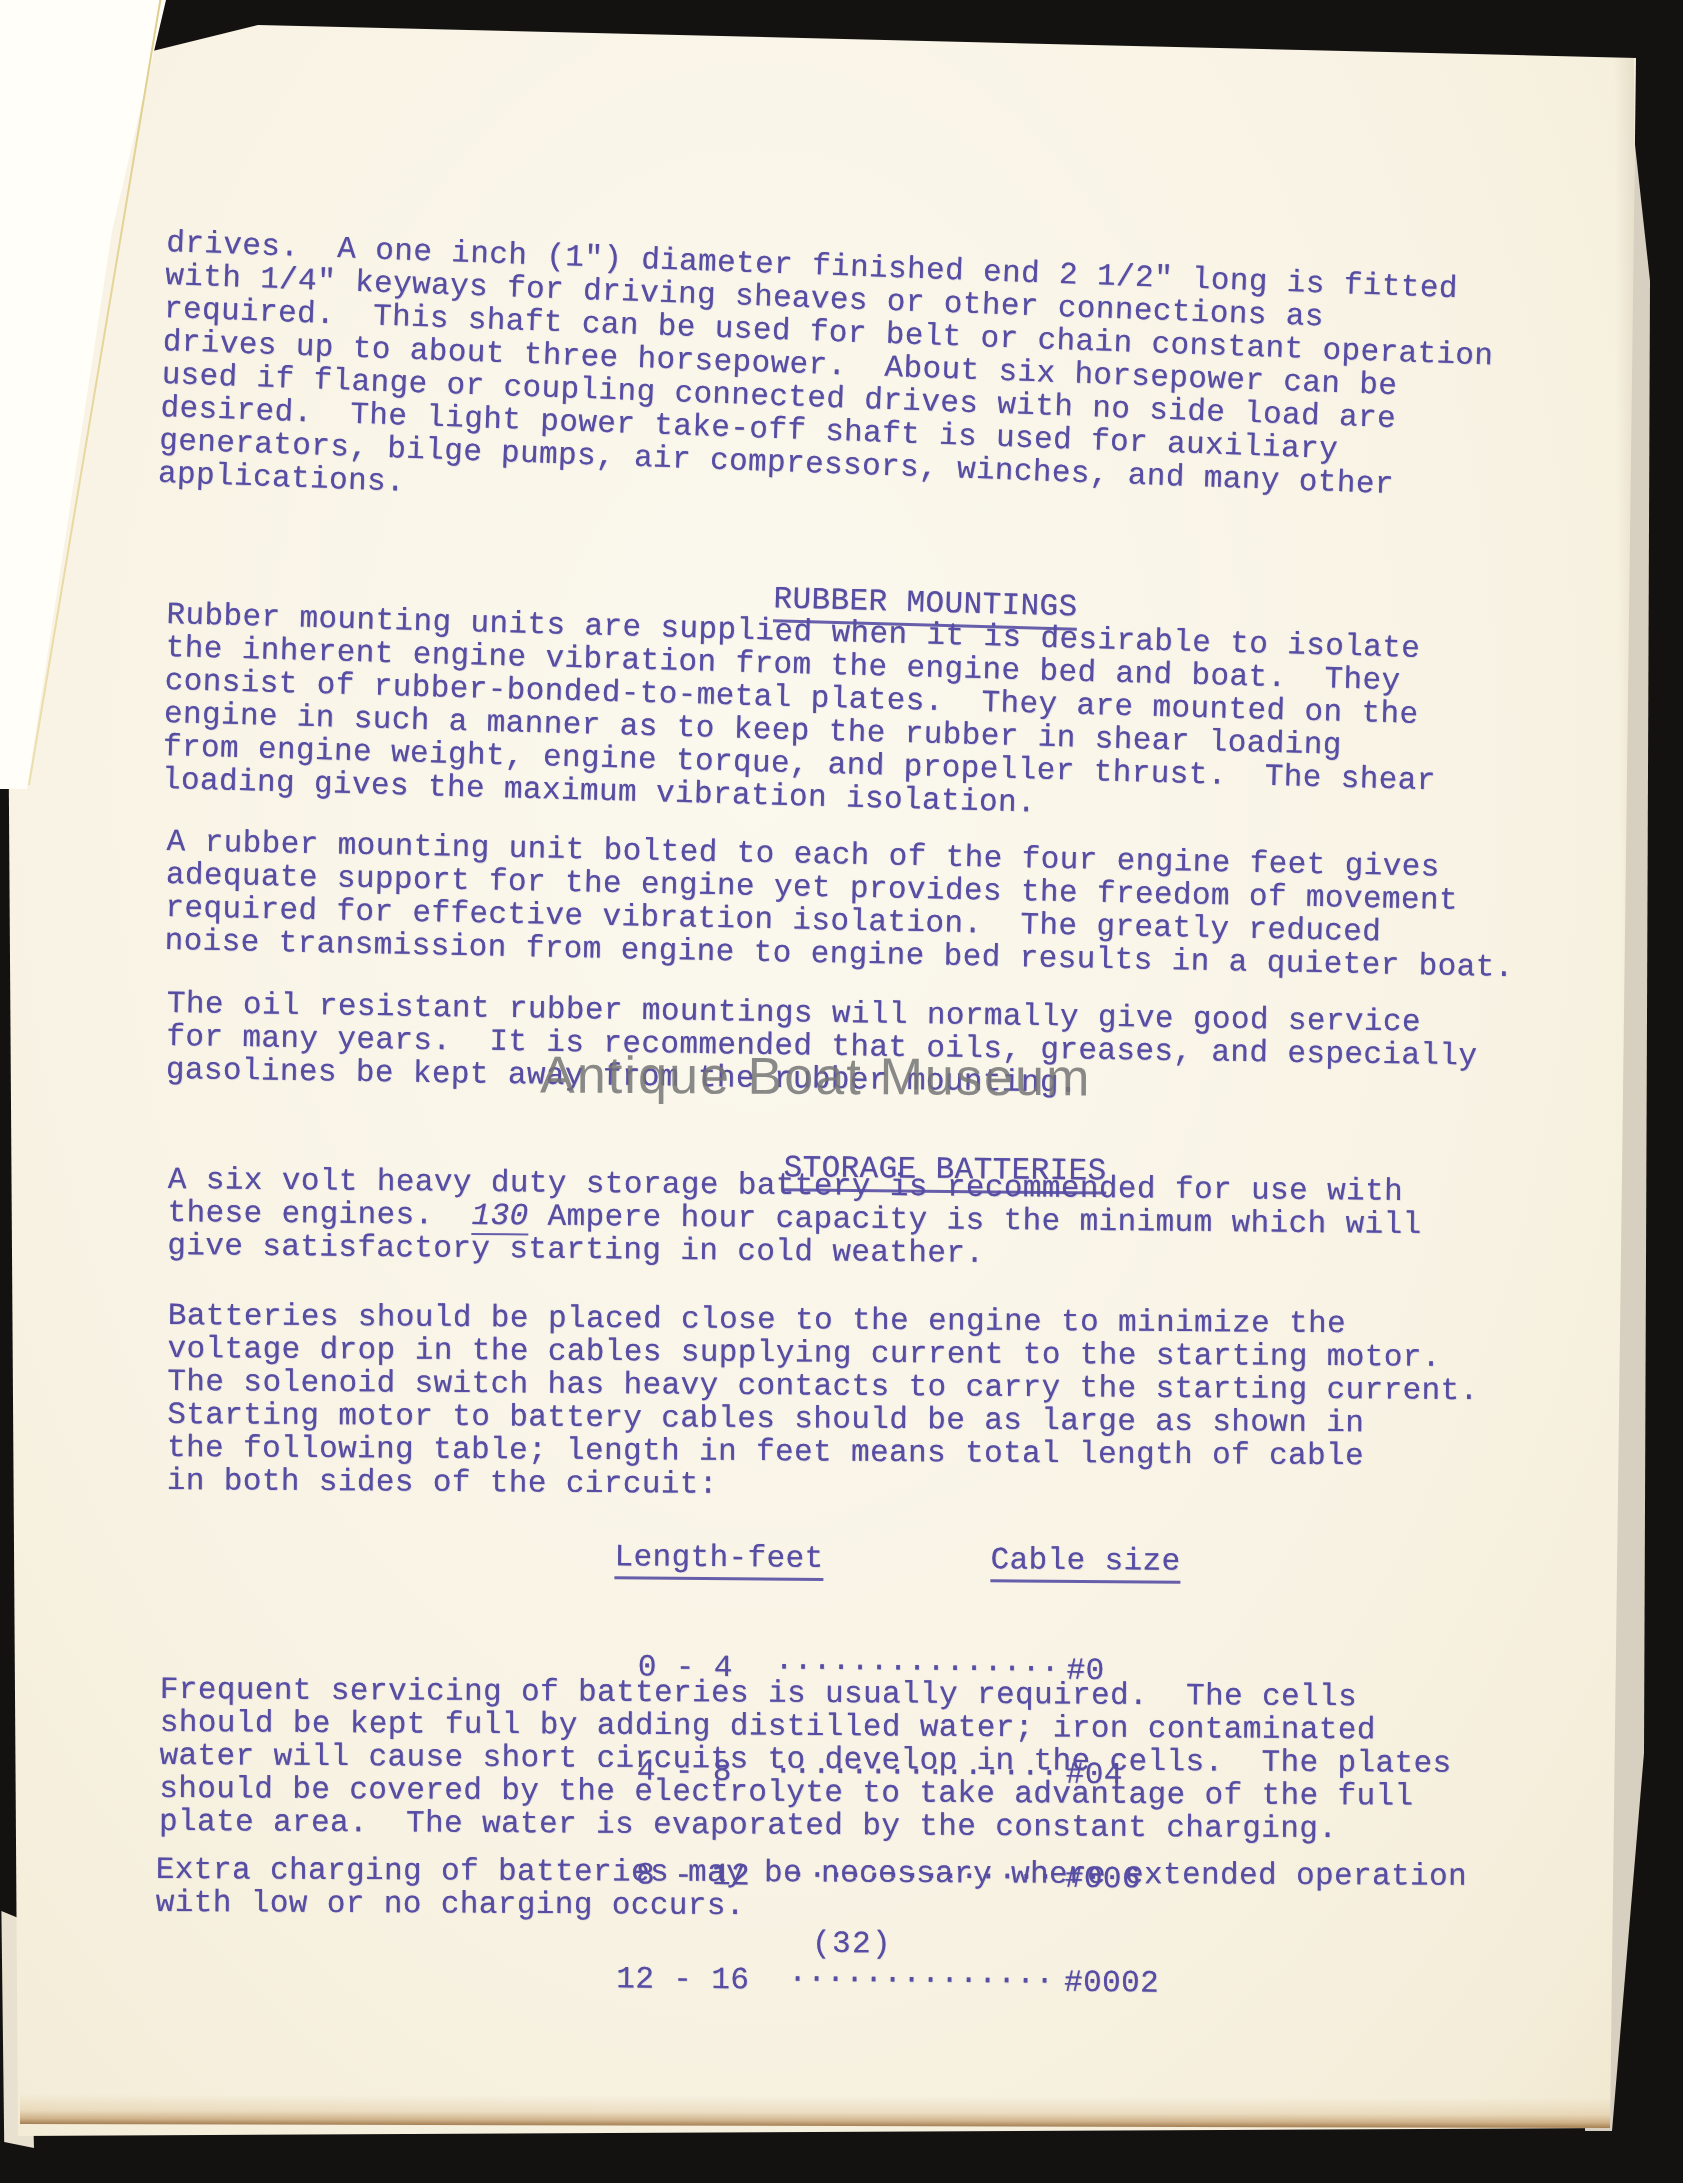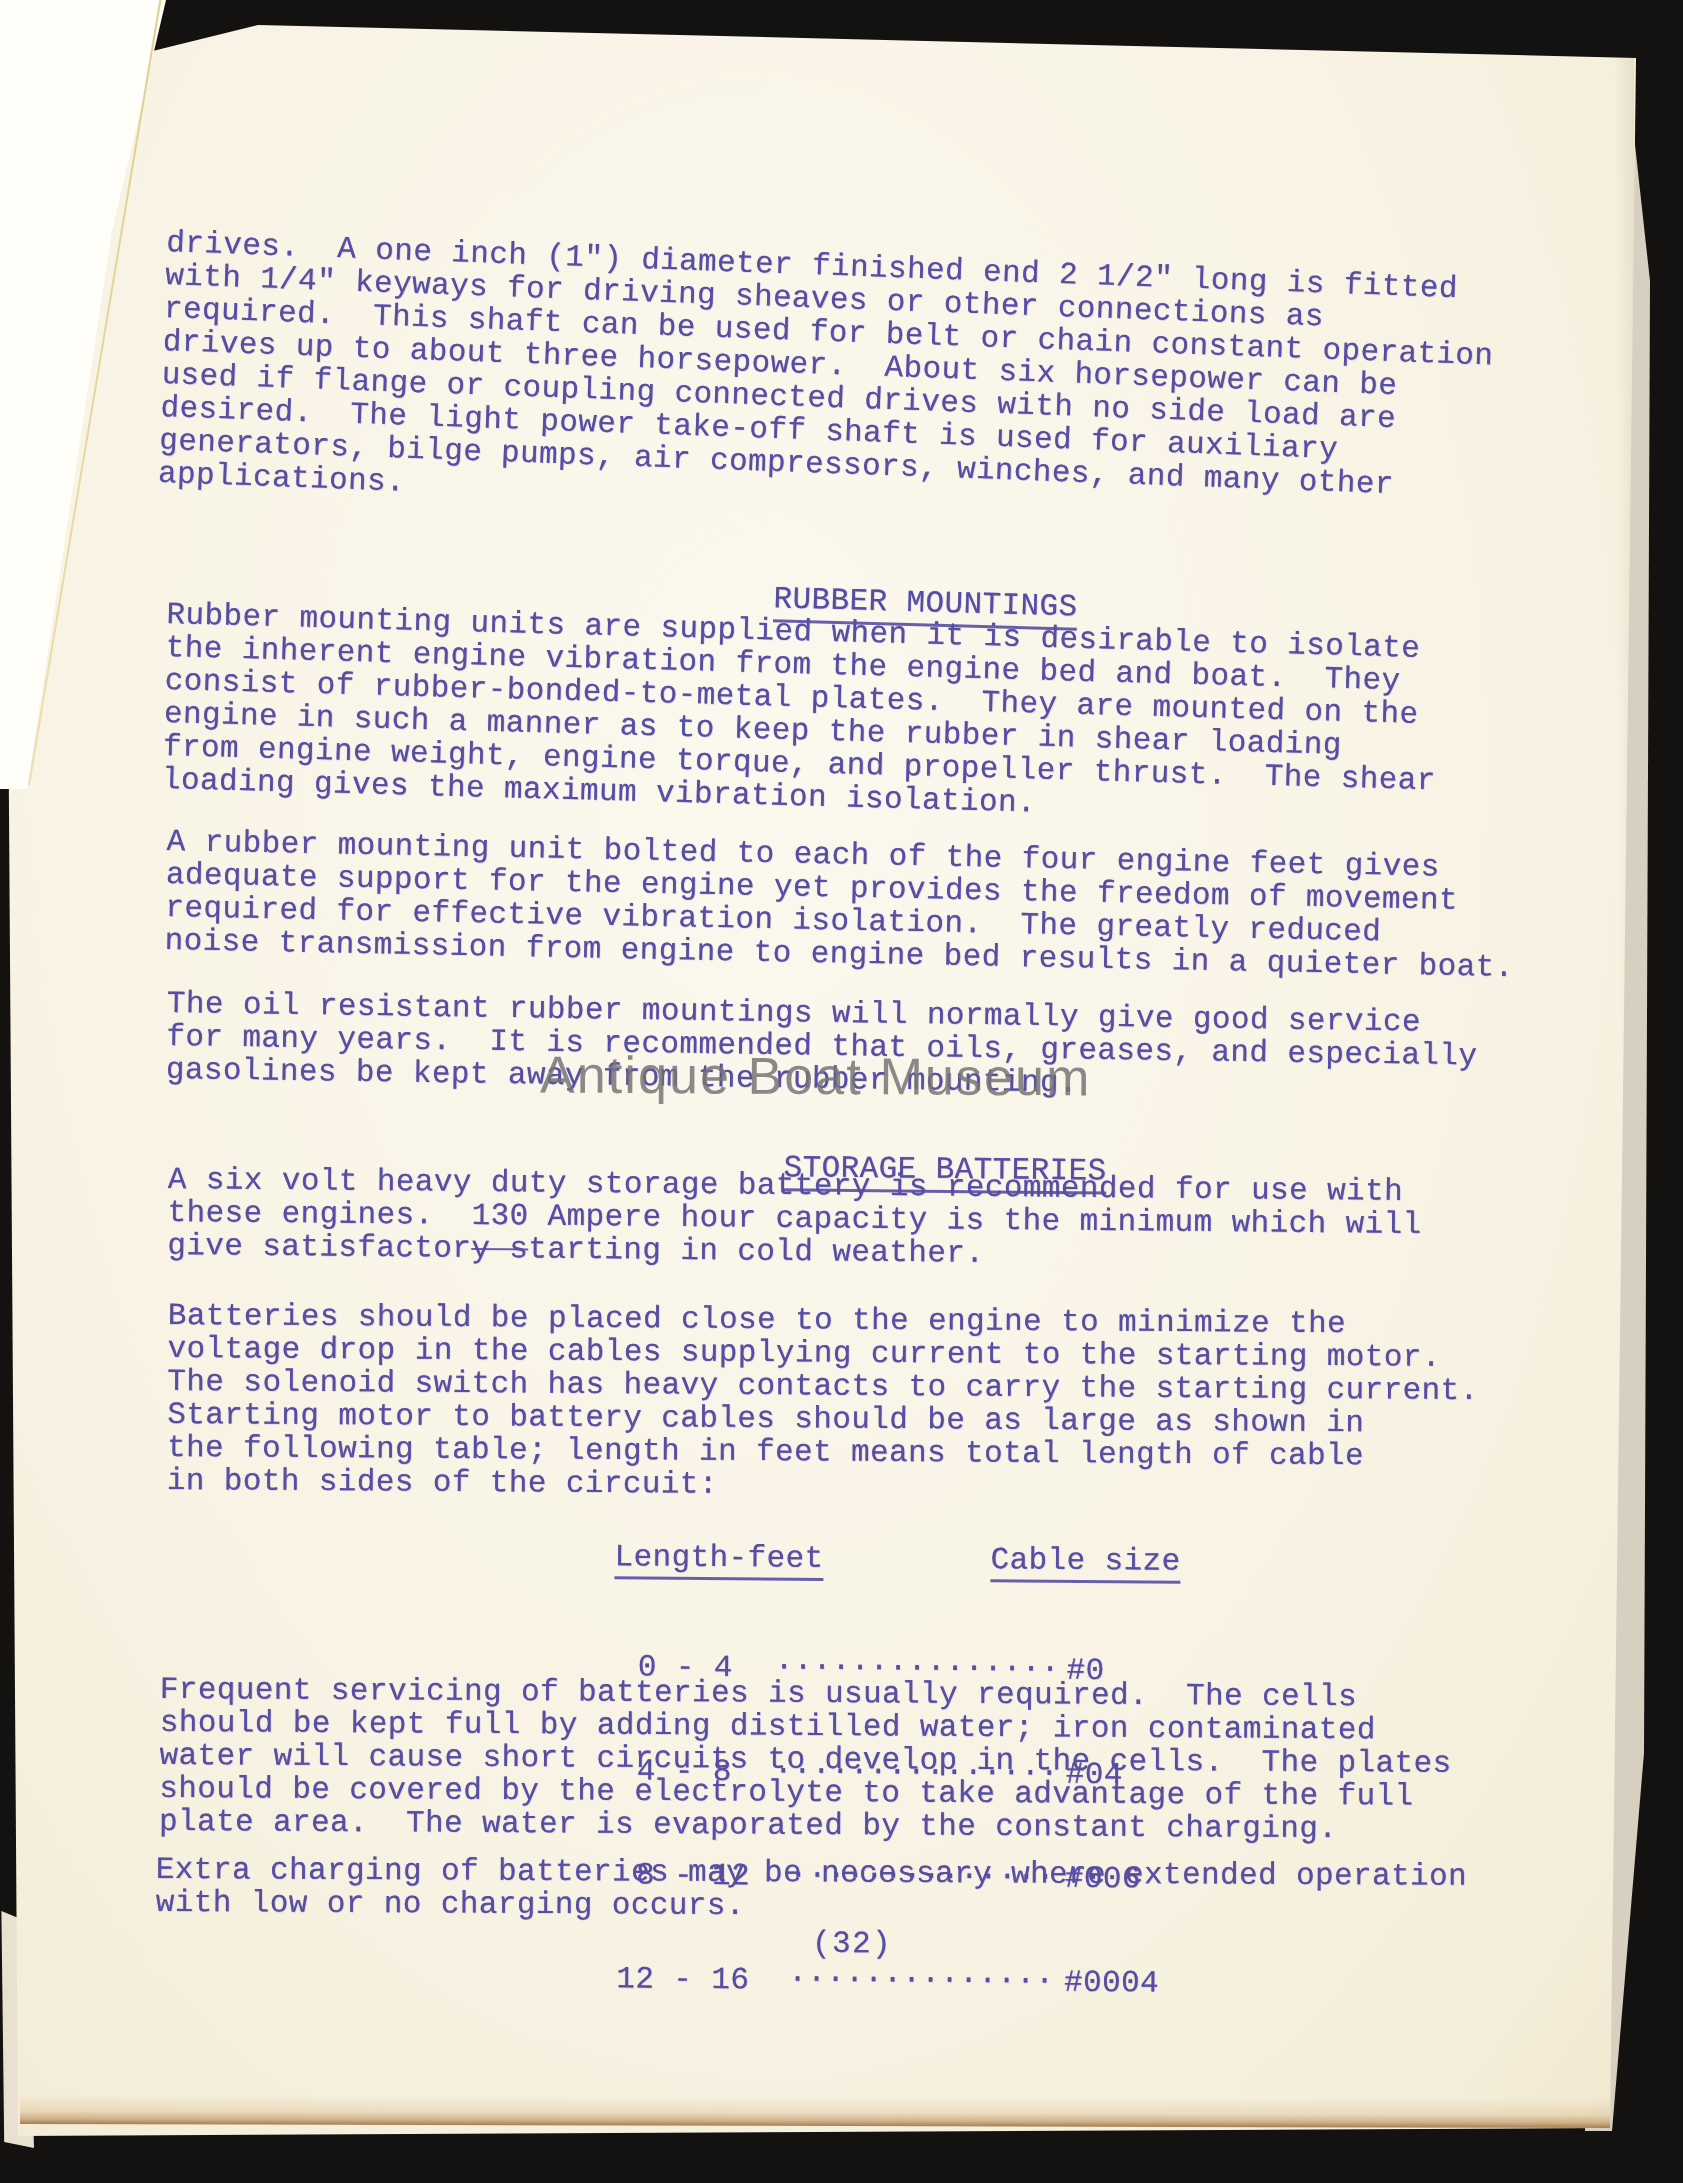--- a/index.html
+++ b/index.html
@@ -63,21 +63,22 @@
     white-space:pre;
     transform-origin:left top;
     text-shadow:0 0 0.7px rgba(87,78,164,0.6), 0.8px 0.8px 0 rgba(87,78,164,0.16);
   }
   .heading{
     border-bottom:3.5px solid rgba(87,78,164,0.9);
     padding-bottom:2.8px;
   }
   .u-num{
     border-bottom:2.8px solid rgba(87,78,164,0.9);
-    padding-bottom:15px;
+    padding-bottom:0;
+    font-style:italic;
   }
 
   .cable-table{position:absolute;left:449px;top:1502px;transform-origin:left top;transform:rotate(0.45deg);}
   .t-head{white-space:pre;font-size:31px;line-height:36px;letter-spacing:0.4px;color:#574ea4;
           text-shadow:0 0 0.7px rgba(87,78,164,0.6),0.8px 0.8px 0 rgba(87,78,164,0.16);}
   .t-head .th1{border-bottom:3.5px solid rgba(87,78,164,0.9);padding-bottom:2.1px;margin-left:14px;}
   .t-head .th2{border-bottom:3.5px solid rgba(87,78,164,0.9);padding-bottom:2.1px;margin-left:167px;}
   .t-row{white-space:pre;font-size:31px;line-height:32px;letter-spacing:0.4px;color:#574ea4;
          text-shadow:0 0 0.7px rgba(87,78,164,0.6),0.8px 0.8px 0 rgba(87,78,164,0.16);}
   .t-range{display:inline-block;width:175px;white-space:pre;}
@@ -160,21 +161,21 @@
       <div class="t-row">
         <span class="t-range">  0 - 4</span><span class="t-dots">...............</span><span class="t-size">#0</span>
       </div>
       <div class="t-row">
         <span class="t-range">  4 - 8</span><span class="t-dots">...............</span><span class="t-size">#04</span>
       </div>
       <div class="t-row">
         <span class="t-range">  8 - 12</span><span class="t-dots">..............</span><span class="t-size">#006</span>
       </div>
       <div class="t-row">
-        <span class="t-range"> 12 - 16</span><span class="t-dots">..............</span><span class="t-size">#0004</span>
+        <span class="t-range"> 12 - 16</span><span class="t-dots">..............</span><span class="t-size">#0002</span>
       </div>
     </div>
 
     <div class="para" style="left:160px;top:1673px;transform:rotate(0.35deg);">Frequent servicing of batteries is usually required.  The cells
 should be kept full by adding distilled water; iron contaminated
 water will cause short circuits to develop in the cells.  The plates
 should be covered by the electrolyte to take advantage of the full
 plate area.  The water is evaporated by the constant charging.</div>
 
     <div class="para" style="left:156px;top:1853px;transform:rotate(0.3deg);">Extra charging of batteries may be necessary where extended operation

